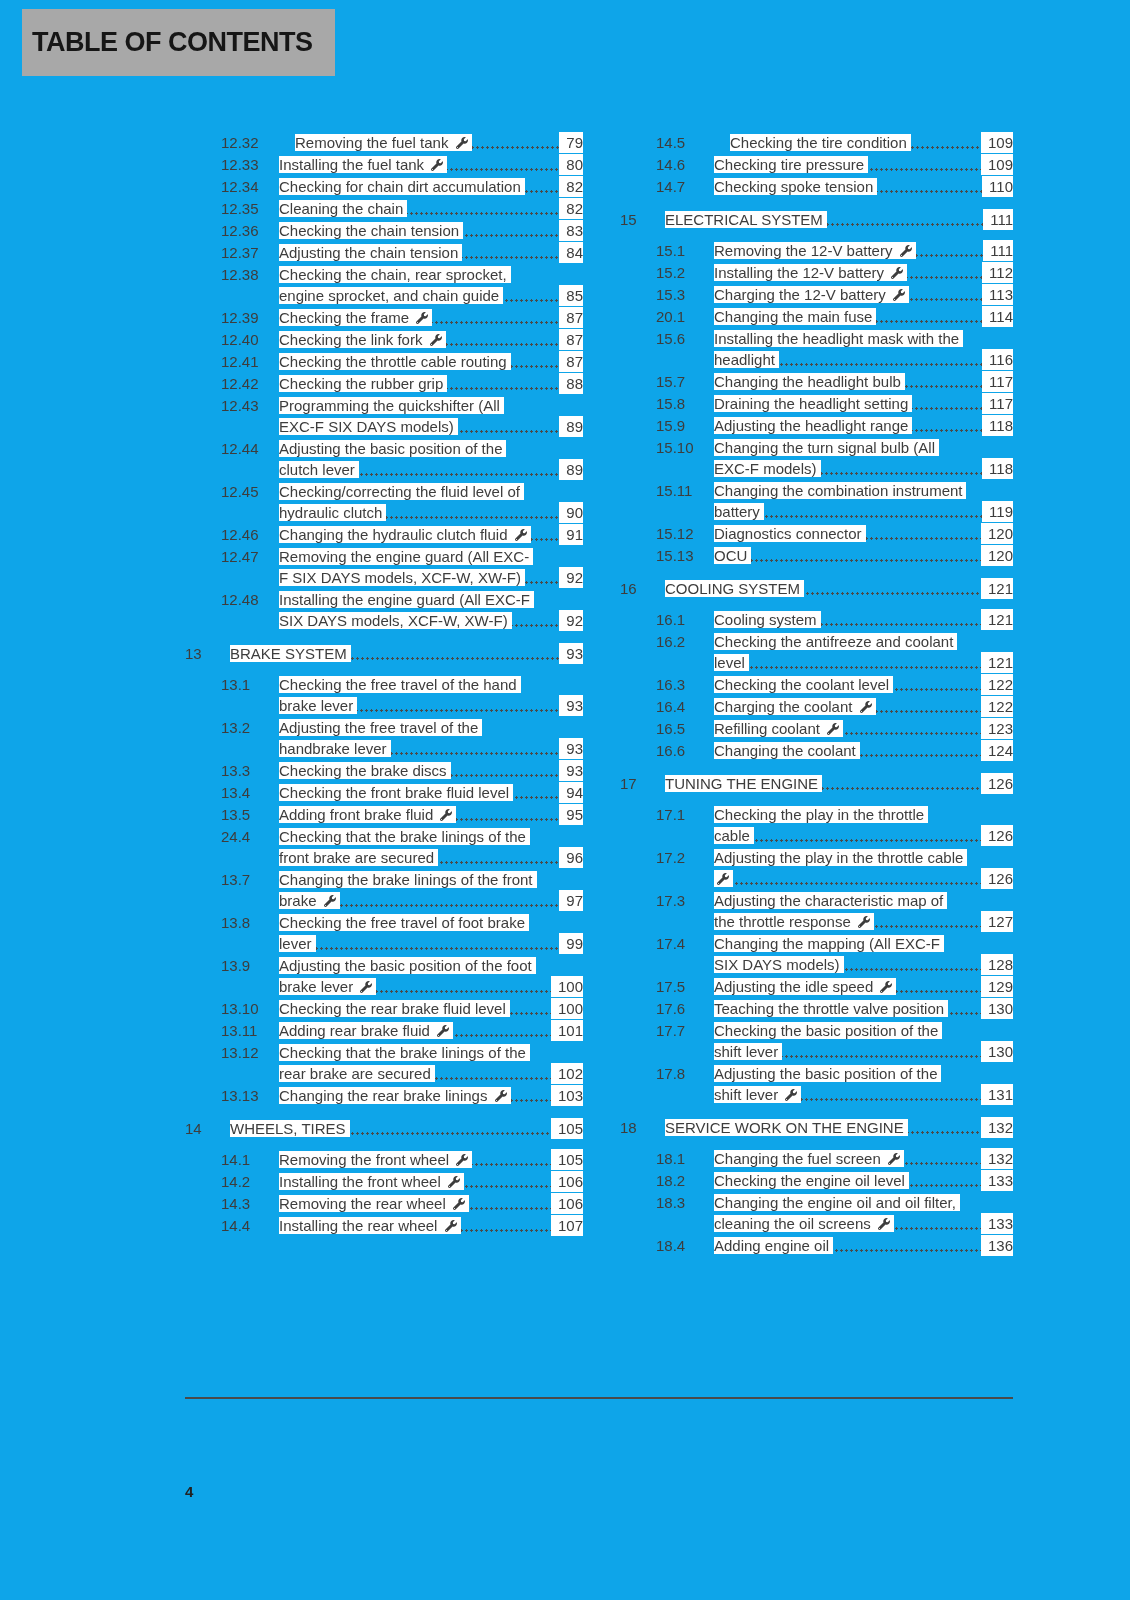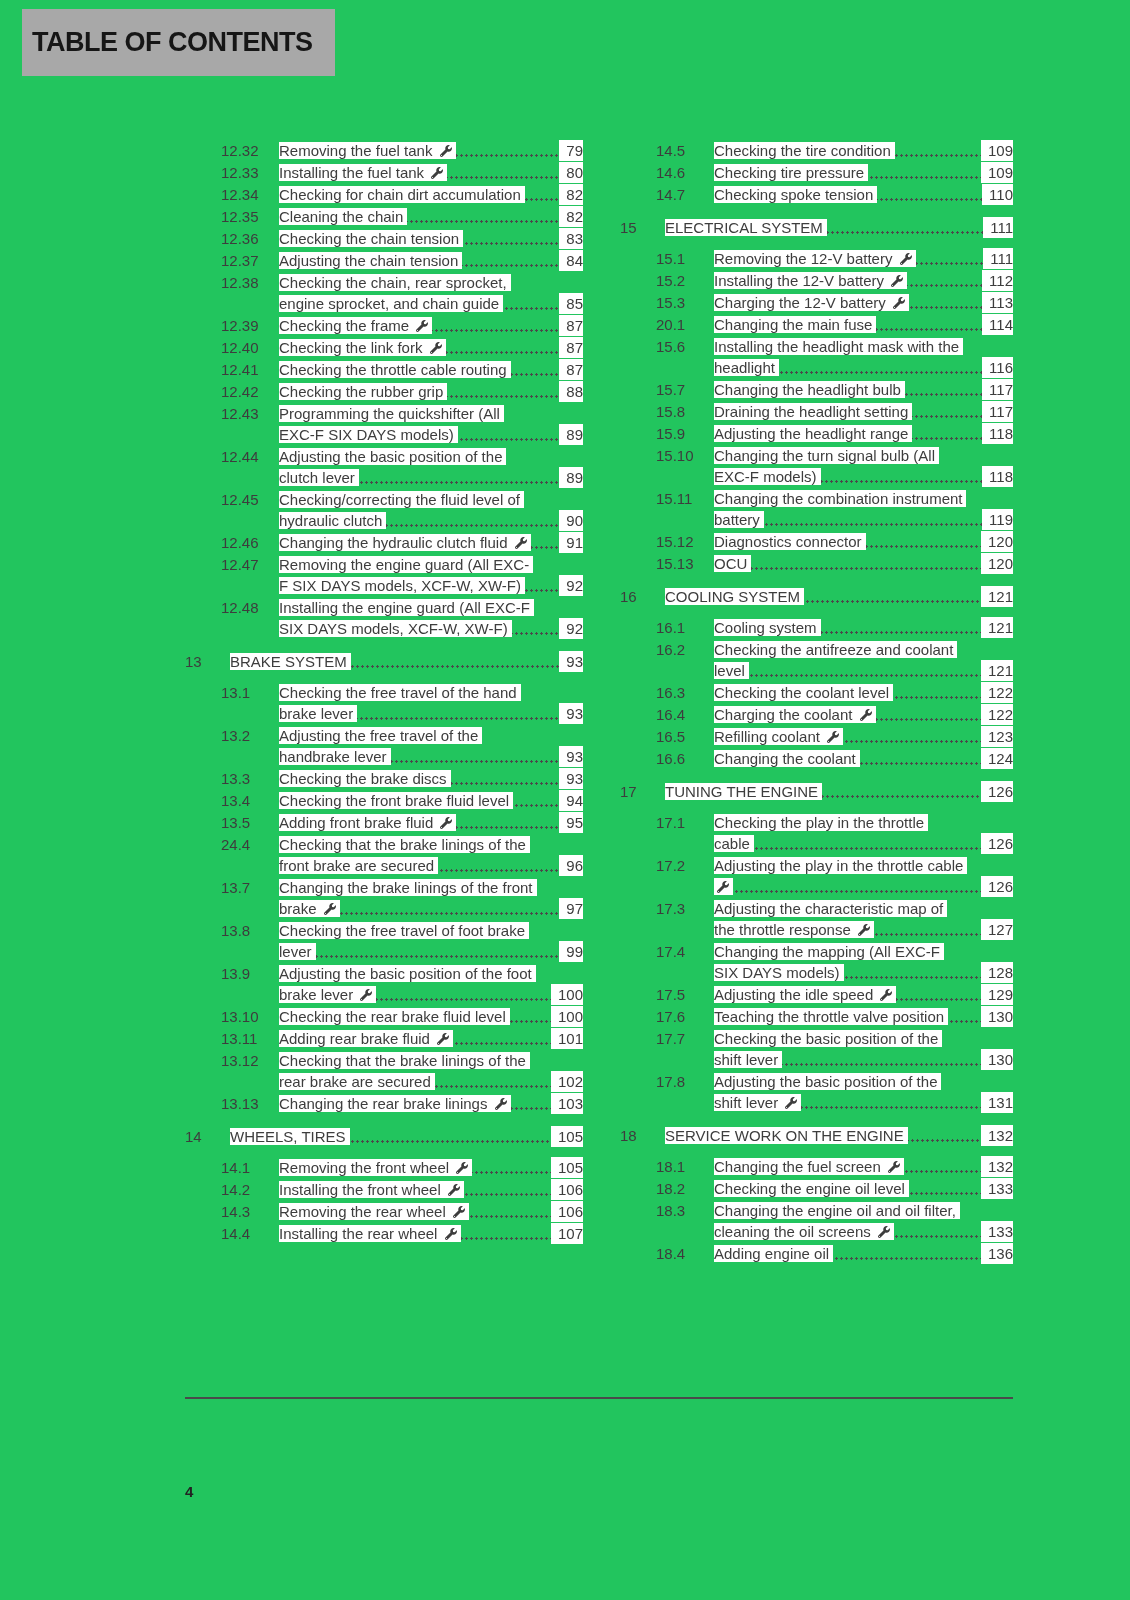--- a/index.html
+++ b/index.html
@@ -8,21 +8,21 @@
     background: #ffffff;
   }
   body {
     width: 1130px;
     height: 1600px;
     position: relative;
     font-family: "Liberation Sans", "DejaVu Sans", sans-serif;
     color: #3d3d3d;
     -webkit-font-smoothing: antialiased;
   }
-  .page { position: absolute; inset: 0; background: #22c55e; overflow: hidden; }
+  .page { position: absolute; inset: 0; background: #0ea5e9; overflow: hidden; }
 
   .header-box {
     position: absolute;
     left: 22px;
     top: 9px;
     width: 313px;
     height: 67px;
     background: #a8a8a8;
     display: flex;
     align-items: center;
@@ -51,21 +51,21 @@
   .toc-col { min-width: 0; }
 
   .toc-entry {
     display: flex;
     margin-bottom: 1px;
   }
   .toc-entry.item { padding-left: 36px; }
   .toc-entry.item .toc-num { flex: 0 0 58px; }
   .toc-entry.chapter { margin-top: 12px; margin-bottom: 10px; gap: 8px; }
   .toc-entry.chapter .toc-num { flex: 0 0 37px; }
-  .toc-col .toc-entry:first-child { margin-top: 12px; }
+  .toc-col .toc-entry:first-child { margin-top: 4px; gap: 16px; }
 
   .toc-num { color: #3d3d3d; }
 
   .toc-body {
     flex: 1;
     min-width: 0;
     position: relative;
     padding-right: 46px;
     
     background-image: radial-gradient(circle, #4a4a4a 1.05px, rgba(0,0,0,0) 1.35px);

